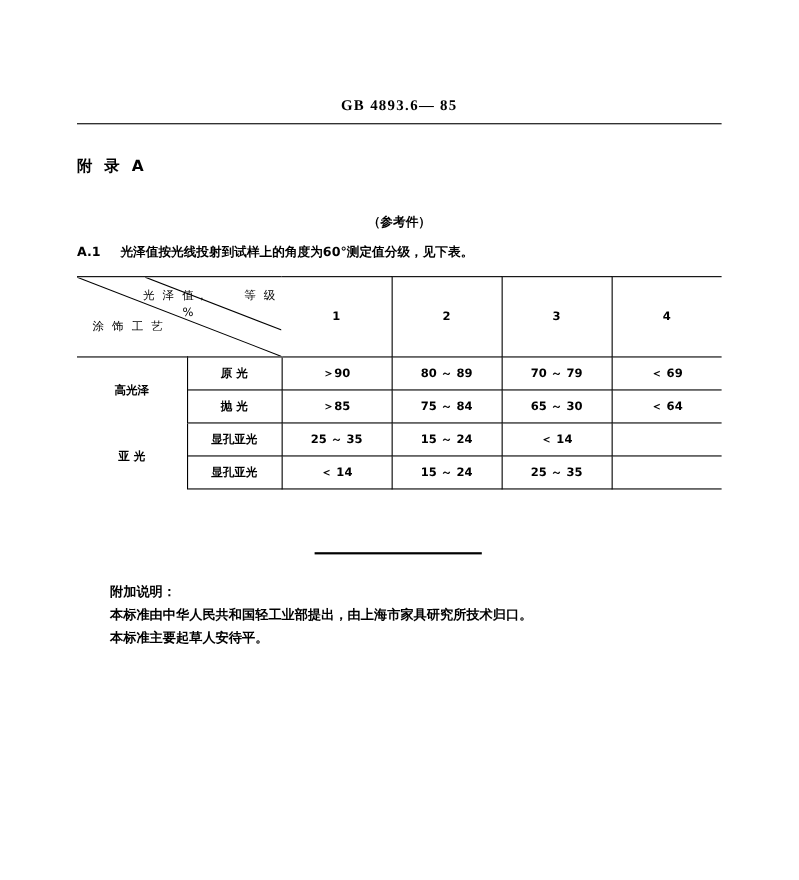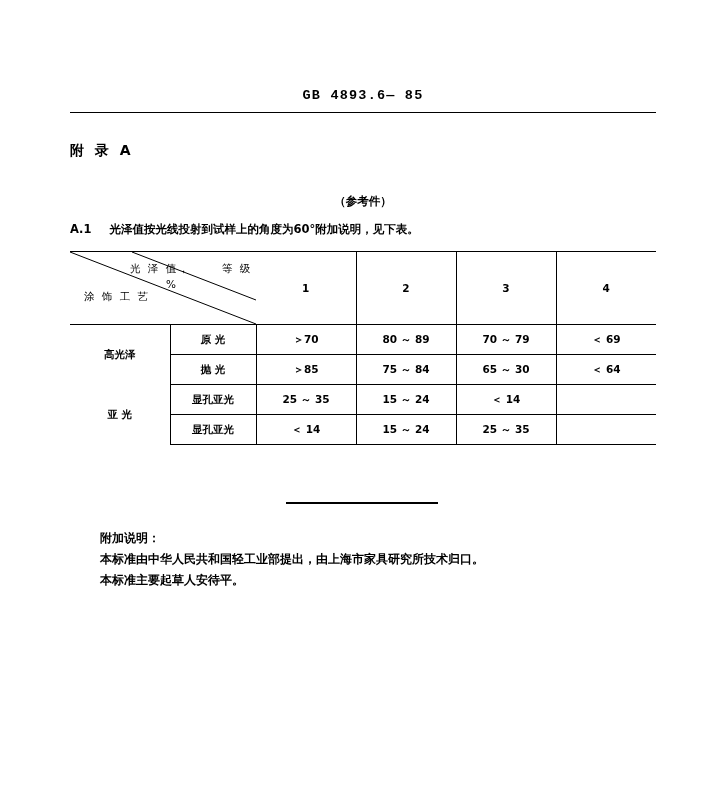--- a/index.html
+++ b/index.html
@@ -21,21 +21,21 @@
     width: 726px;
     height: 800px;
   }
   
   .doc-header {
     position: absolute;
     left: 70px;
     top: 88px;
     width: 586px;
     text-align: center;
-    font-family: Liberation Mono, monospace;
+    font-family: Liberation Serif, serif;
     font-weight: bold;
     font-size: 13.5px;
     letter-spacing: 1.2px;
   }
   .header-rule {
     position: absolute;
     left: 70px;
     top: 112px;
     width: 586px;
     height: 1px;
@@ -154,21 +154,21 @@
 <div class="page">
 
   <div class="doc-header">GB 4893.6— 85</div>
   <div class="header-rule"></div>
 
   <div class="annex-title">附 录  A</div>
   <div class="annex-note">（参考件）</div>
 
   <div class="clause">
     <span class="num">A.1</span>
-    <span class="txt">光泽值按光线投射到试样上的角度为60°附加说明，见下表。</span>
+    <span class="txt">光泽值按光线投射到试样上的角度为60°测定值分级，见下表。</span>
   </div>
 
   <table class="tbl">
     <colgroup>
       <col style="width:100px">
       <col style="width:86px">
       <col style="width:100px">
       <col style="width:100px">
       <col style="width:100px">
       <col style="width:100px">
@@ -187,21 +187,21 @@
         </td>
         <td class="h-top-thick h-bottom v-right">1</td>
         <td class="h-top-thick h-bottom v-right">2</td>
         <td class="h-top-thick h-bottom v-right">3</td>
         <td class="h-top-thick h-bottom">4</td>
       </tr>
 
       <tr>
         <td class="v-right" rowspan="2">高光泽</td>
         <td class="v-right h-bottom">原  光</td>
-        <td class="v-right h-bottom">＞70</td>
+        <td class="v-right h-bottom">＞90</td>
         <td class="v-right h-bottom">80 ～ 89</td>
         <td class="v-right h-bottom">70 ～ 79</td>
         <td class="h-bottom">＜ 69</td>
       </tr>
 
       <tr>
         <td class="v-right h-bottom">抛  光</td>
         <td class="v-right h-bottom">＞85</td>
         <td class="v-right h-bottom">75 ～ 84</td>
         <td class="v-right h-bottom">65 ～ 30</td>

